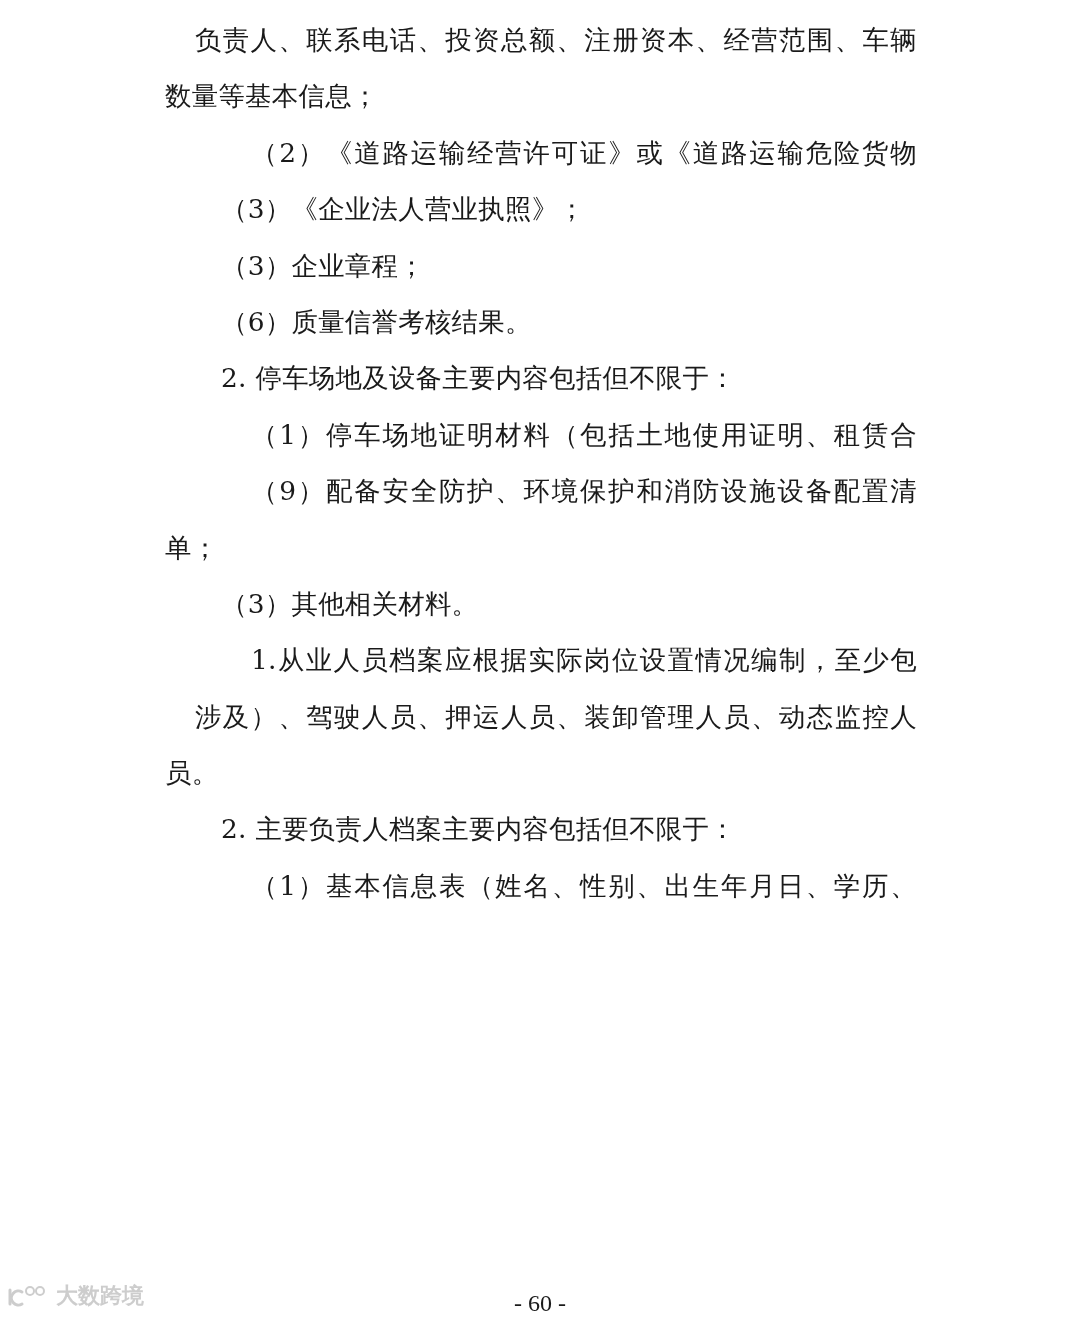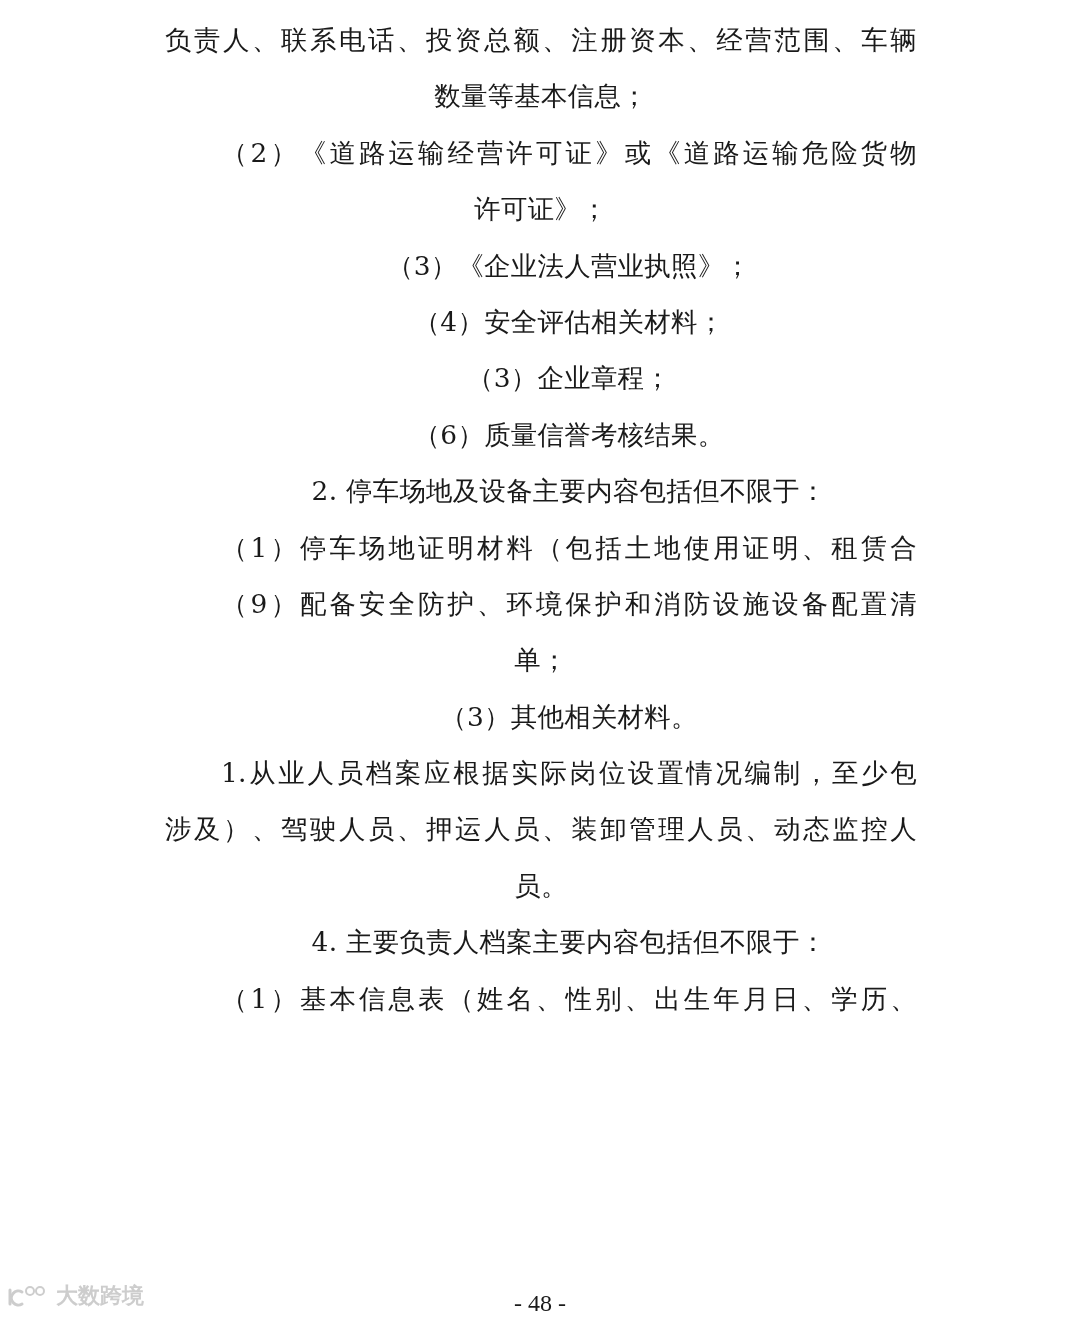--- a/index.html
+++ b/index.html
@@ -21,25 +21,25 @@
       top: 12px;
       width: 752px;
     }
     .line {
       height: 56.4px;
       line-height: 56.4px;
       font-size: 26.4px;
       letter-spacing: 0.3px;
       white-space: nowrap;
       overflow: hidden;
-      text-align: center;
     }
     .line.justify {
       text-align: justify;
       text-align-last: justify;
+      margin-left: 30px;
     }
     .indent2 { padding-left: 56px; }
     .indent-num { padding-left: 56px; }
     .heading { font-weight: bold; }
     .page-number {
       position: absolute;
       left: 0;
       width: 1080px;
       top: 1290px;
       text-align: center;
@@ -66,38 +66,36 @@
       height: 24px;
     }
   </style>
 </head>
 <body>
 
 <div class="page">
   <div class="line justify">负责人、联系电话、投资总额、注册资本、经营范围、车辆</div>
   <div class="line">数量等基本信息；</div>
   <div class="line justify indent-num">（2）《道路运输经营许可证》或《道路运输危险货物</div>
-  <div class="line">许可证》；</div>
   <div class="line indent-num">（3）《企业法人营业执照》；</div>
-  <div class="line indent-num">（4）安全评估相关材料；</div>
   <div class="line indent-num">（3）企业章程；</div>
   <div class="line indent-num">（6）质量信誉考核结果。</div>
   <div class="line indent2">2. 停车场地及设备主要内容包括但不限于：</div>
   <div class="line justify indent-num">（1）停车场地证明材料（包括土地使用证明、租赁合</div>
   <div class="line justify indent-num">（9）配备安全防护、环境保护和消防设施设备配置清</div>
   <div class="line">单；</div>
   <div class="line indent-num">（3）其他相关材料。</div>
   <div class="line justify indent2">1.从业人员档案应根据实际岗位设置情况编制，至少包</div>
   <div class="line justify">涉及）、驾驶人员、押运人员、装卸管理人员、动态监控人</div>
   <div class="line">员。</div>
-  <div class="line indent2">4. 主要负责人档案主要内容包括但不限于：</div>
+  <div class="line indent2">2. 主要负责人档案主要内容包括但不限于：</div>
   <div class="line justify indent-num">（1）基本信息表（姓名、性别、出生年月日、学历、</div>
 </div>
 
-<div class="page-number">- 48 -</div>
+<div class="page-number">- 60 -</div>
 
 <div class="watermark">
   <svg class="logo" viewBox="0 0 44 24">
     <path d="M4 6 L4 20" stroke="#c8c8c8" stroke-width="3" fill="none" stroke-linecap="round"></path>
     <path d="M16 8 A7 7 0 1 0 16 20" stroke="#c8c8c8" stroke-width="3" fill="none" stroke-linecap="round"></path>
     <circle cx="24" cy="7" r="4" stroke="#c8c8c8" stroke-width="2" fill="none"></circle>
     <circle cx="34" cy="7" r="4" stroke="#c8c8c8" stroke-width="2" fill="none"></circle>
   </svg>
   <span>大数跨境</span>
 </div>

